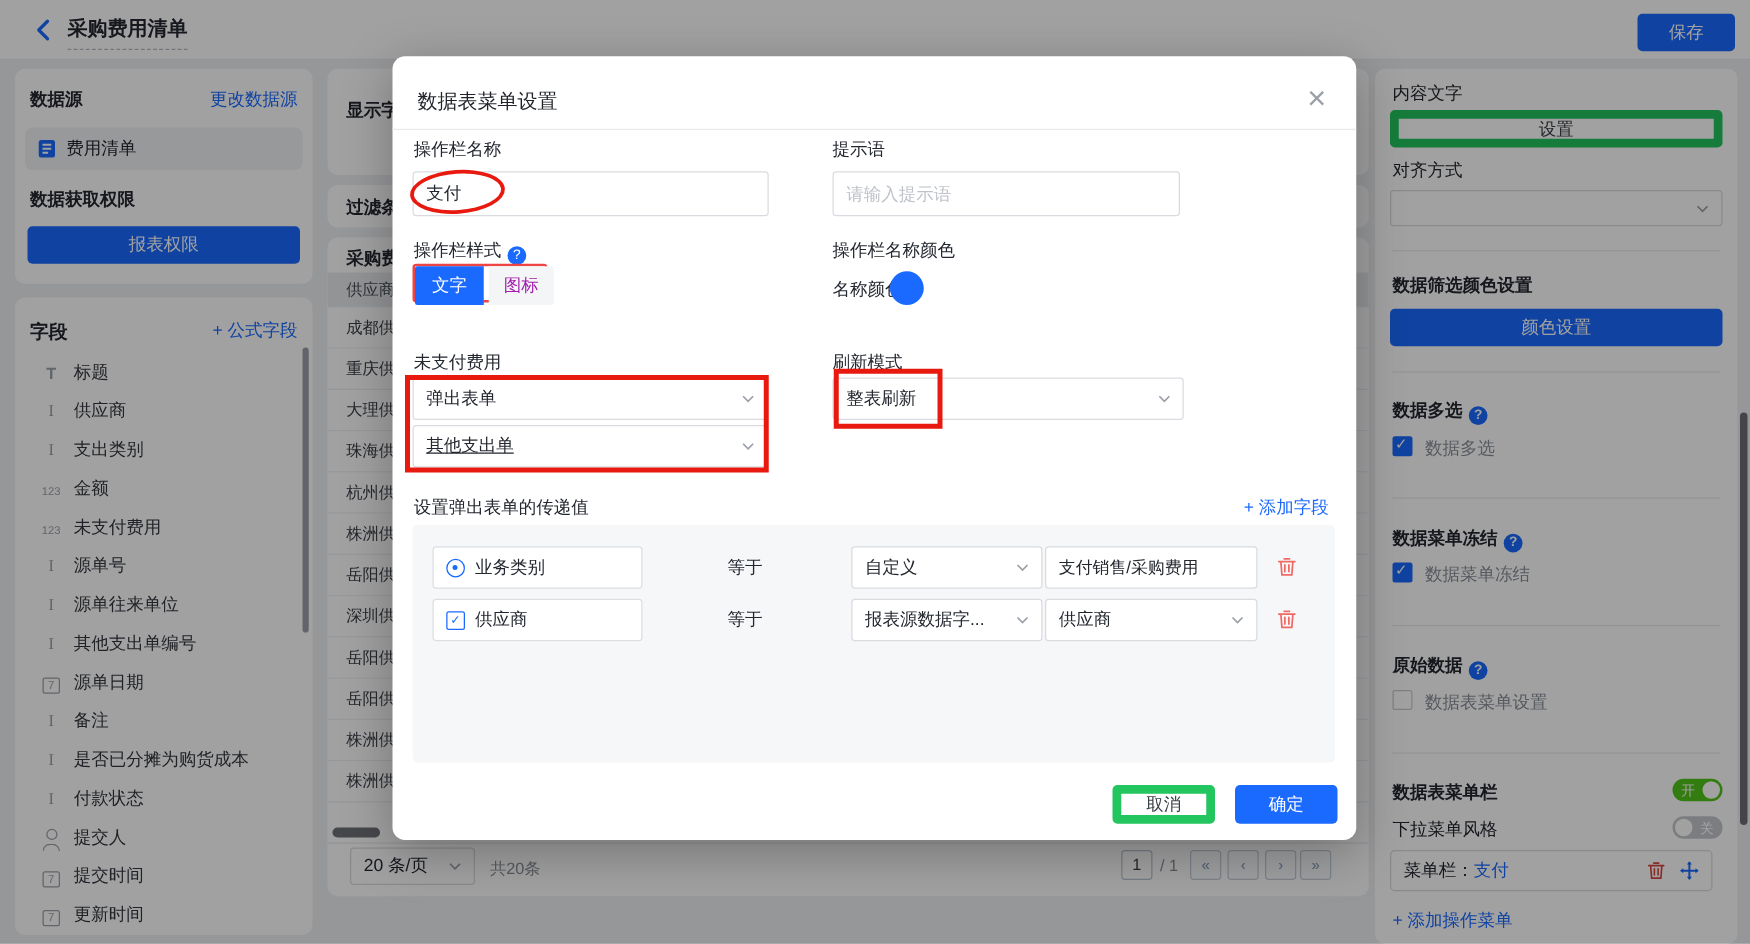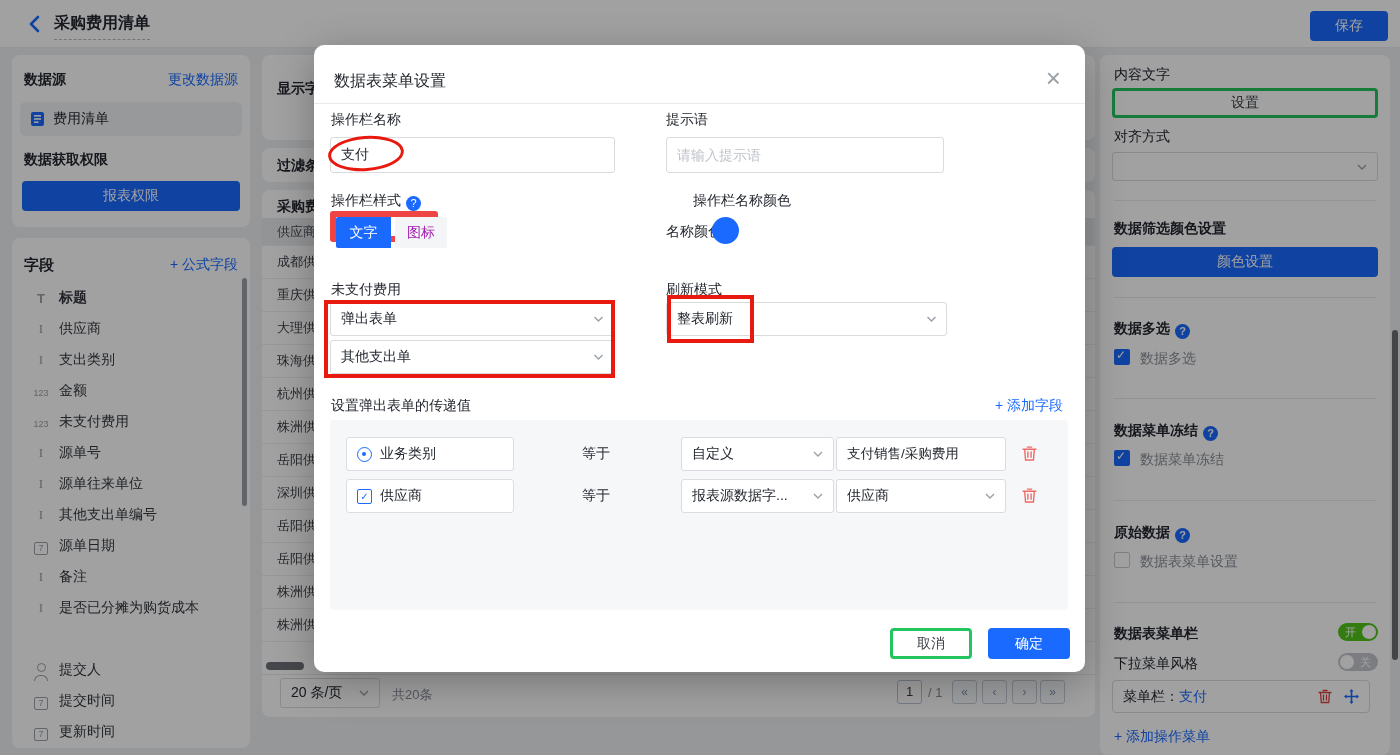--- a/index.html
+++ b/index.html
@@ -7,21 +7,21 @@
     font-family:"Liberation Sans", sans-serif; background:#eef0f3; color:#23272f; }
   .abs { position:absolute; }
   .card { position:absolute; background:#fff; border-radius:8px; }
   .lbl { font-size:14px; color:#23272f; }
   .bold { font-weight:bold; }
   .gray { color:#8a8f98; }
   .blue { color:#1a6aff; }
   .link { font-size:14px; color:#1a6aff; cursor:pointer; }
   .btn-blue { background:#1a6aff; color:#fff; border:none; border-radius:4px;
     font-size:14px; text-align:center; cursor:pointer; font-family:inherit; }
-  .btn-ghost { background:#fff; color:#3b3f46; border:3px solid #22c55e; border-radius:4px;
+  .btn-ghost { background:#fff; color:#3b3f46; border:7px solid #22c55e; border-radius:4px;
     font-size:14px; text-align:center; cursor:pointer; font-family:inherit; }
   .inp { border:1px solid #d9dbe0; border-radius:3px; background:#fff; font-size:14px;
     color:#23272f; padding:0 10px; font-family:inherit; outline:none; }
   .inp::placeholder { color:#bfc3ca; }
   .sel { position:absolute; border:1px solid #d9dbe0; border-radius:3px; background:#fff;
     font-size:14px; display:flex; align-items:center; padding:0 10px; cursor:pointer; }
   .chev { position:absolute; right:10px; top:50%; margin-top:-4px; width:10px; height:8px; }
   .divider { position:absolute; height:1px; background:#e9eaee; }
   .helpdot { display:inline-block; width:15px; height:15px; border-radius:50%;
     background:#1a6aff; color:#fff; font-size:11px; line-height:15px; text-align:center;
@@ -87,21 +87,21 @@
     <span class="lbl">费用清单</span>
   </div>
   <span class="abs lbl bold" style="left:12px;top:96px;">数据获取权限</span>
   <button class="abs btn-blue" style="left:10px;top:126px;width:218px;height:30px;">报表权限</button>
 </div>
 
 <div class="card" style="left:12px;top:238px;width:238px;height:510px;">
   <span class="abs bold" style="left:12px;top:18px;font-size:15px;">字段</span>
   <span class="abs link" style="right:12px;top:18px;">+ 公式字段</span>
 
-  <div class="fld" style="top:49px;font-weight:bold;">
+  <div class="fld" style="top:49px;">
       <span class="fic ic-title"></span>
       <span>标题</span>
     </div>
   <div class="fld" style="top:80px;">
       <span class="fic ic-text"></span>
       <span>供应商</span>
     </div>
   <div class="fld" style="top:111px;">
       <span class="fic ic-text"></span>
       <span>支出类别</span>
@@ -130,20 +130,24 @@
       <span class="fic ic-date"></span>
       <span>源单日期</span>
     </div>
   <div class="fld" style="top:328px;">
       <span class="fic ic-text"></span>
       <span>备注</span>
     </div>
   <div class="fld" style="top:359px;">
       <span class="fic ic-text"></span>
       <span>是否已分摊为购货成本</span>
+    </div>
+  <div class="fld" style="top:390px;">
+      <span class="fic ic-text"></span>
+      <span>付款状态</span>
     </div>
   <div class="fld" style="top:421px;">
       <span class="fic ic-person"></span>
       <span>提交人</span>
     </div>
   <div class="fld" style="top:452px;">
       <span class="fic ic-date"></span>
       <span>提交时间</span>
     </div>
   <div class="fld" style="top:483px;">
@@ -295,38 +299,38 @@
   <span class="abs" style="left:20px;top:26px;font-size:16px;color:#1f2329;">数据表菜单设置</span>
   <span class="abs" style="right:24px;top:18px;font-size:26px;color:#9ba0a8;cursor:pointer;">×</span>
   <div class="divider" style="left:0;top:58px;width:771px;"></div>
 
   <span class="abs lbl" style="left:17px;top:66px;">操作栏名称</span>
   <input class="abs inp" style="left: 16px; top: 92px; width: 285px; height: 36px;" value="支付">
   <span class="abs lbl" style="left:352px;top:66px;">提示语</span>
   <input class="abs inp" style="left: 352px; top: 92px; width: 278px; height: 36px;" placeholder="请输入提示语">
 
   <span class="abs lbl" style="left:17px;top:147px;"><span>操作栏样式</span><span class="helpdot">?</span></span>
-  <div class="abs" style="left:16px;top:166px;width:108px;height:31px;border:6px solid #ef4444;border-radius:3px;">
+  <div class="abs" style="left:16px;top:166px;width:108px;height:31px;border:2px solid #ef4444;border-radius:3px;">
     <span class="tab" style="left:0;width:55px;background:#1a6aff;color:#fff;border-radius:2px 0 0 2px;">文字</span>
     <span class="tab" style="left:59px;width:52px;background:#f4f5f7;color:#a21caf;border-radius:0 2px 2px 0;">图标</span>
   </div>
-  <span class="abs lbl" style="left:352px;top:147px;margin-left:27px;">操作栏名称颜色</span>
+  <span class="abs lbl" style="left:352px;top:147px;">操作栏名称颜色</span>
   <span class="abs lbl" style="left:352px;top:178px;">名称颜色</span>
   <span class="abs" style="left:398px;top:172px;width:27px;height:27px;border-radius:50%;background:#1a6aff;cursor:pointer;"></span>
 
   <span class="abs lbl" style="left:17px;top:236px;">未支付费用</span>
   <div class="sel" style="left:16px;top:257px;width:284px;height:34px;">
     <span>弹出表单</span>
     <span class="chev">
         <svg width="11" height="8" viewBox="0 0 10 8">
           <polyline points="1,2 5,6 9,2" fill="none" stroke="#9aa0a8" stroke-width="1.4"></polyline>
         </svg>
       </span>
   </div>
-  <div class="sel" style="left:16px;top:295px;width:284px;height:34px;">
+  <div class="sel" style="left:16px;top:295px;width:284px;height:34px;text-decoration:underline;">
     <span>其他支出单</span>
     <span class="chev">
         <svg width="11" height="8" viewBox="0 0 10 8">
           <polyline points="1,2 5,6 9,2" fill="none" stroke="#9aa0a8" stroke-width="1.4"></polyline>
         </svg>
       </span>
   </div>
   <span class="abs lbl" style="left:352px;top:236px;">刷新模式</span>
   <div class="sel" style="left:352px;top:257px;width:281px;height:34px;">
     <span>整表刷新</span>

